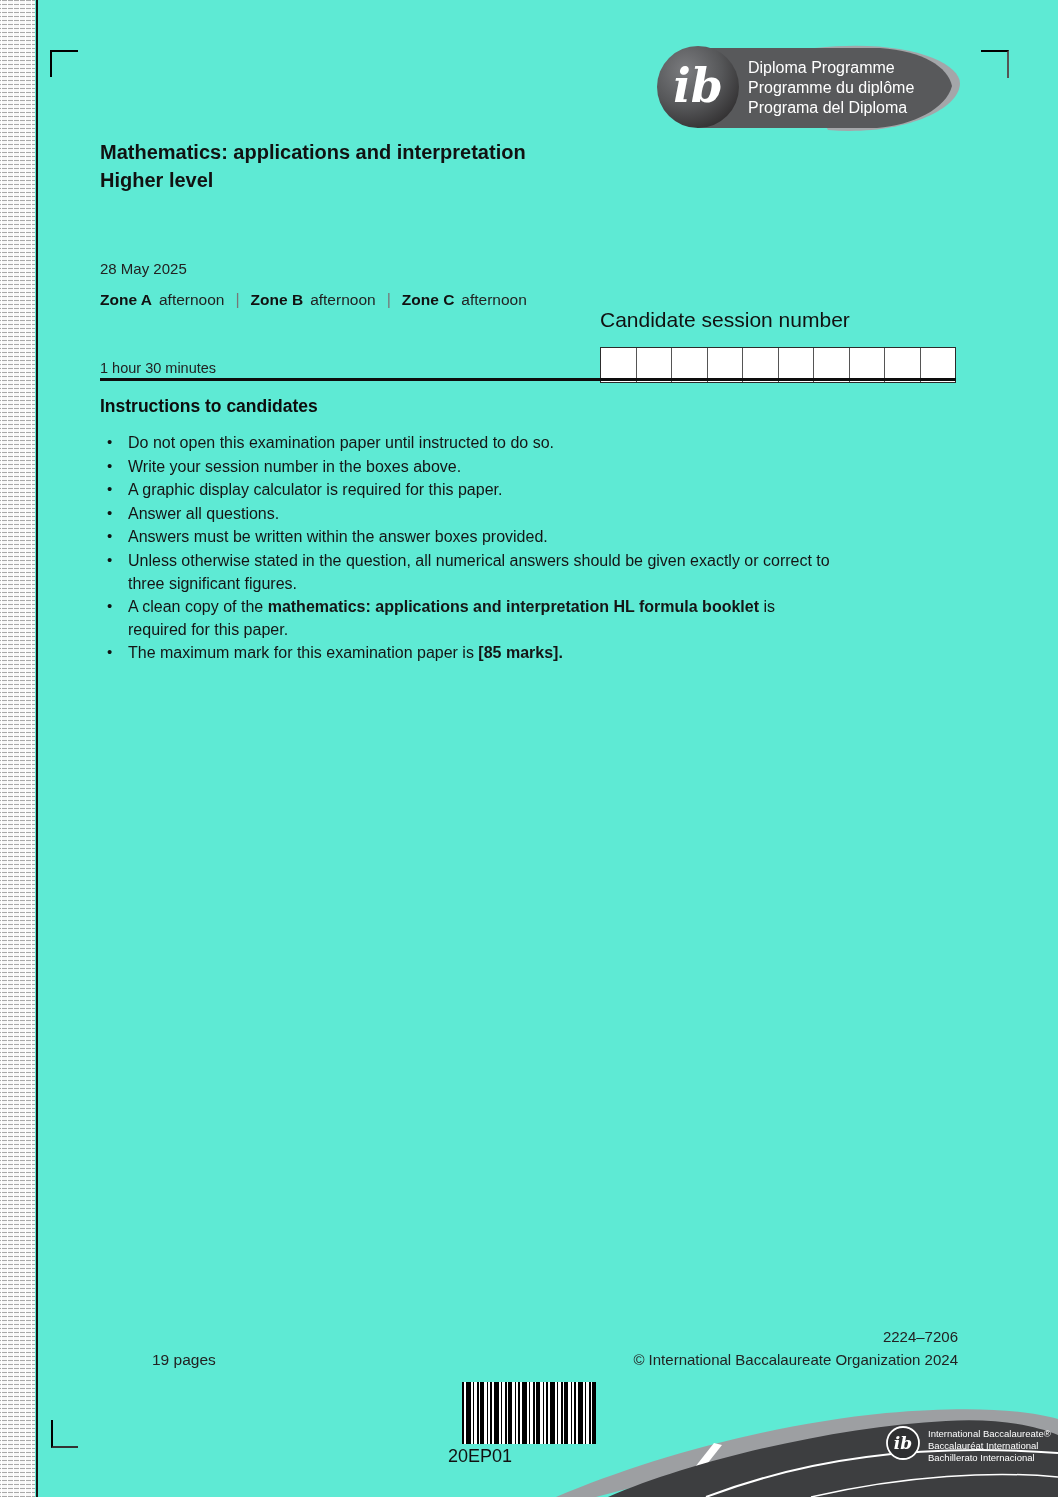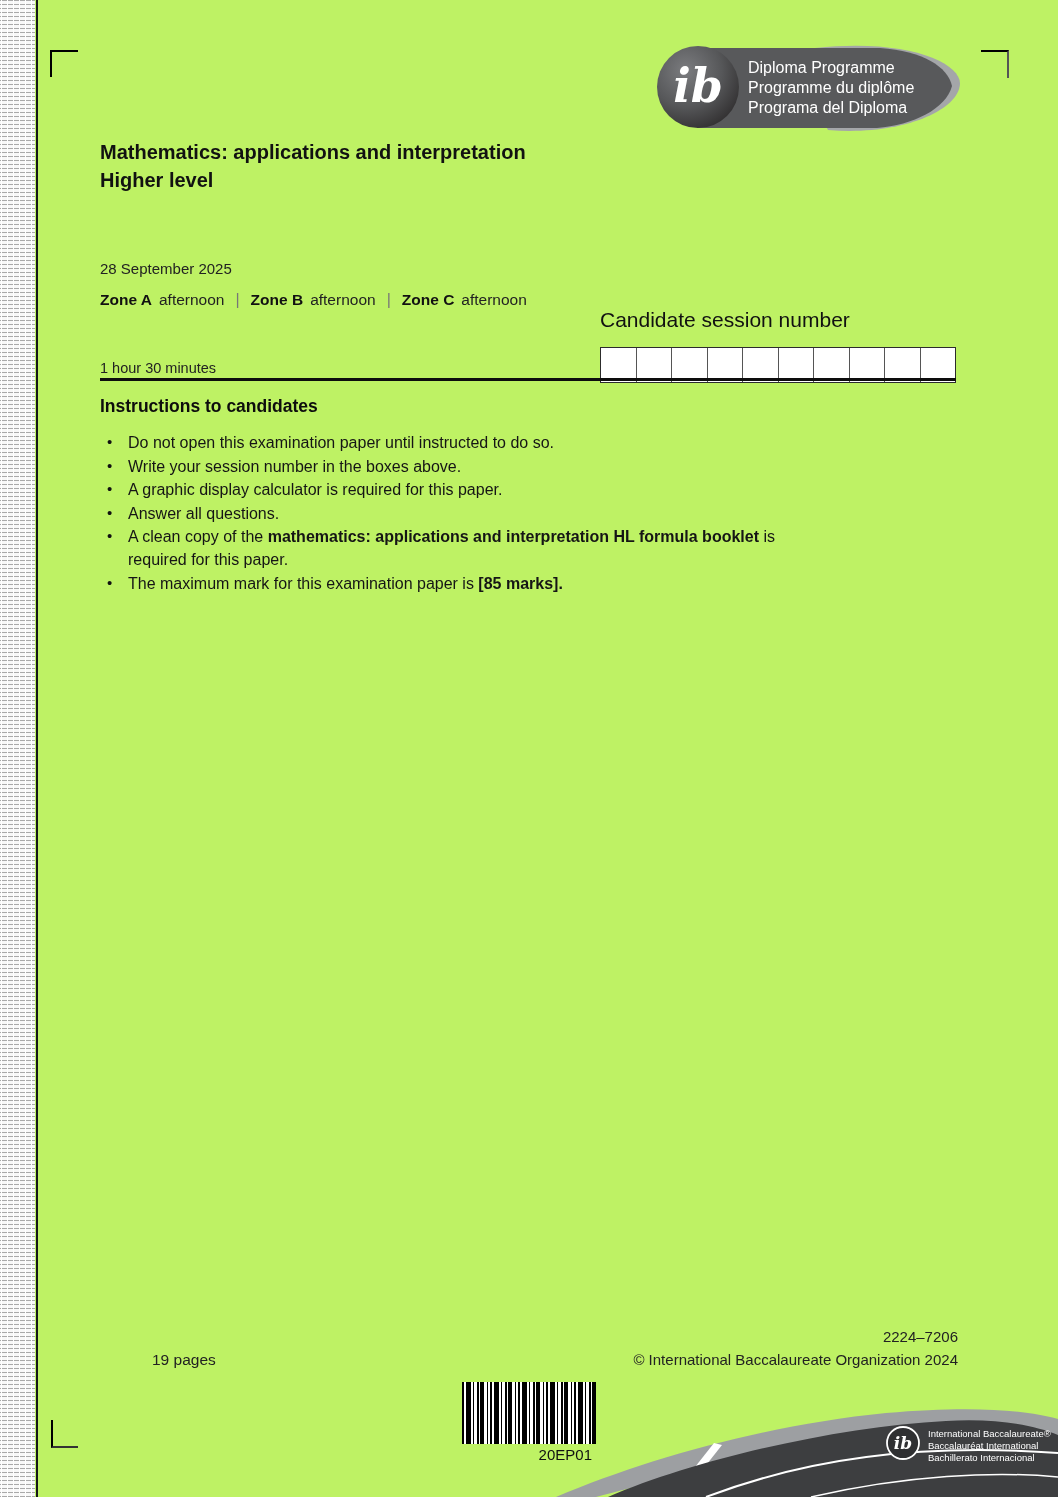--- a/index.html
+++ b/index.html
@@ -1,19 +1,19 @@
 <!DOCTYPE html>
 <html><head>
 <meta charset="utf-8">
 <style>
   html,body{margin:0;padding:0;background:#e8e8e8;}
   .page{
     position:relative;
     width:1058px;height:1497px;
-    background:#bef264;
+    background:#5eead4;
     font-family:"Liberation Sans", sans-serif;
     color:#1a1a1a;
     overflow:hidden;
     margin:0 auto;
   }
   
   .edge-strip{
     position:absolute;left:0;top:0;width:35px;height:1497px;
     background-color:#f5f5f5;
     background-image:
@@ -56,21 +56,21 @@
   .pages-note{position:absolute;left:152px;top:1351px;font-size:15.5px;color:#222;}
   .copyright{position:absolute;right:100px;top:1351px;font-size:15px;color:#222;}
 
   .barcode{
     position:absolute;left:462px;top:1382px;width:134px;height:62px;
     background:repeating-linear-gradient(90deg,
       #000 0 2px, #fff 2px 4px, #000 4px 9px, #fff 9px 11px,
       #000 11px 12px, #fff 12px 15px, #000 15px 17px, #fff 17px 18px,
       #000 18px 22px, #fff 22px 25px, #000 25px 26px, #fff 26px 28px);
   }
-  .barcode-label{position:absolute;left:458px;top:1446px;width:134px;text-align:right;font-size:15px;color:#111;}
+  .barcode-label{position:absolute;left:448px;top:1446px;width:134px;text-align:left;font-size:18px;color:#111;}
 </style>
 </head>
 <body>
 
 <div class="page">
 
   <div class="edge-strip"></div>
   <div class="edge-line"></div>
 
   <div class="mark mark-tl"></div>
@@ -92,21 +92,21 @@
     <text x="93" y="31" fill="#ffffff" font-size="16" font-family="Liberation Sans, sans-serif">Diploma Programme</text>
     <text x="93" y="51" fill="#ffffff" font-size="16" font-family="Liberation Sans, sans-serif">Programme du diplôme</text>
     <text x="93" y="71" fill="#ffffff" font-size="16" font-family="Liberation Sans, sans-serif">Programa del Diploma</text>
   </svg>
 
   <div class="title-block">
     <div>Mathematics: applications and interpretation</div>
     <div>Higher level</div>
   </div>
 
-  <div class="date-line">28 September 2025</div>
+  <div class="date-line">28 May 2025</div>
   <div class="zone-line">
     <b>Zone A</b><span class="zone-session">afternoon</span><span class="zone-sep">|</span><b>Zone B</b><span class="zone-session">afternoon</span><span class="zone-sep">|</span><b>Zone C</b><span class="zone-session">afternoon</span>
   </div>
 
   <div class="candidate">
     <div class="candidate-label">Candidate session number</div>
     <div class="session-boxes">
       <div class="cell"></div>
       <div class="cell"></div>
       <div class="cell"></div>
@@ -122,20 +122,22 @@
 
   <div class="duration">1 hour 30 minutes</div>
   <div class="head-rule"></div>
 
   <div class="instr-heading">Instructions to candidates</div>
   <ul class="instr-list">
     <li><span>Do not open this examination paper until instructed to do so.</span><b></b><span></span></li>
     <li><span>Write your session number in the boxes above.</span><b></b><span></span></li>
     <li><span>A graphic display calculator is required for this paper.</span><b></b><span></span></li>
     <li><span>Answer all questions.</span><b></b><span></span></li>
+    <li><span>Answers must be written within the answer boxes provided.</span><b></b><span></span></li>
+    <li><span>Unless otherwise stated in the question, all numerical answers should be given exactly or correct to three significant figures.</span><b></b><span></span></li>
     <li><span>A clean copy of the </span><b>mathematics: applications and interpretation HL formula booklet</b><span> is required for this paper.</span></li>
     <li><span>The maximum mark for this examination paper is </span><b>[85 marks].</b><span></span></li>
   </ul>
 
   <div class="paper-code">2224–7206</div>
   <div class="pages-note">19 pages</div>
   <div class="copyright">© International Baccalaureate Organization 2024</div>
 
   <div class="barcode"></div>
   <div class="barcode-label">20EP01</div>

